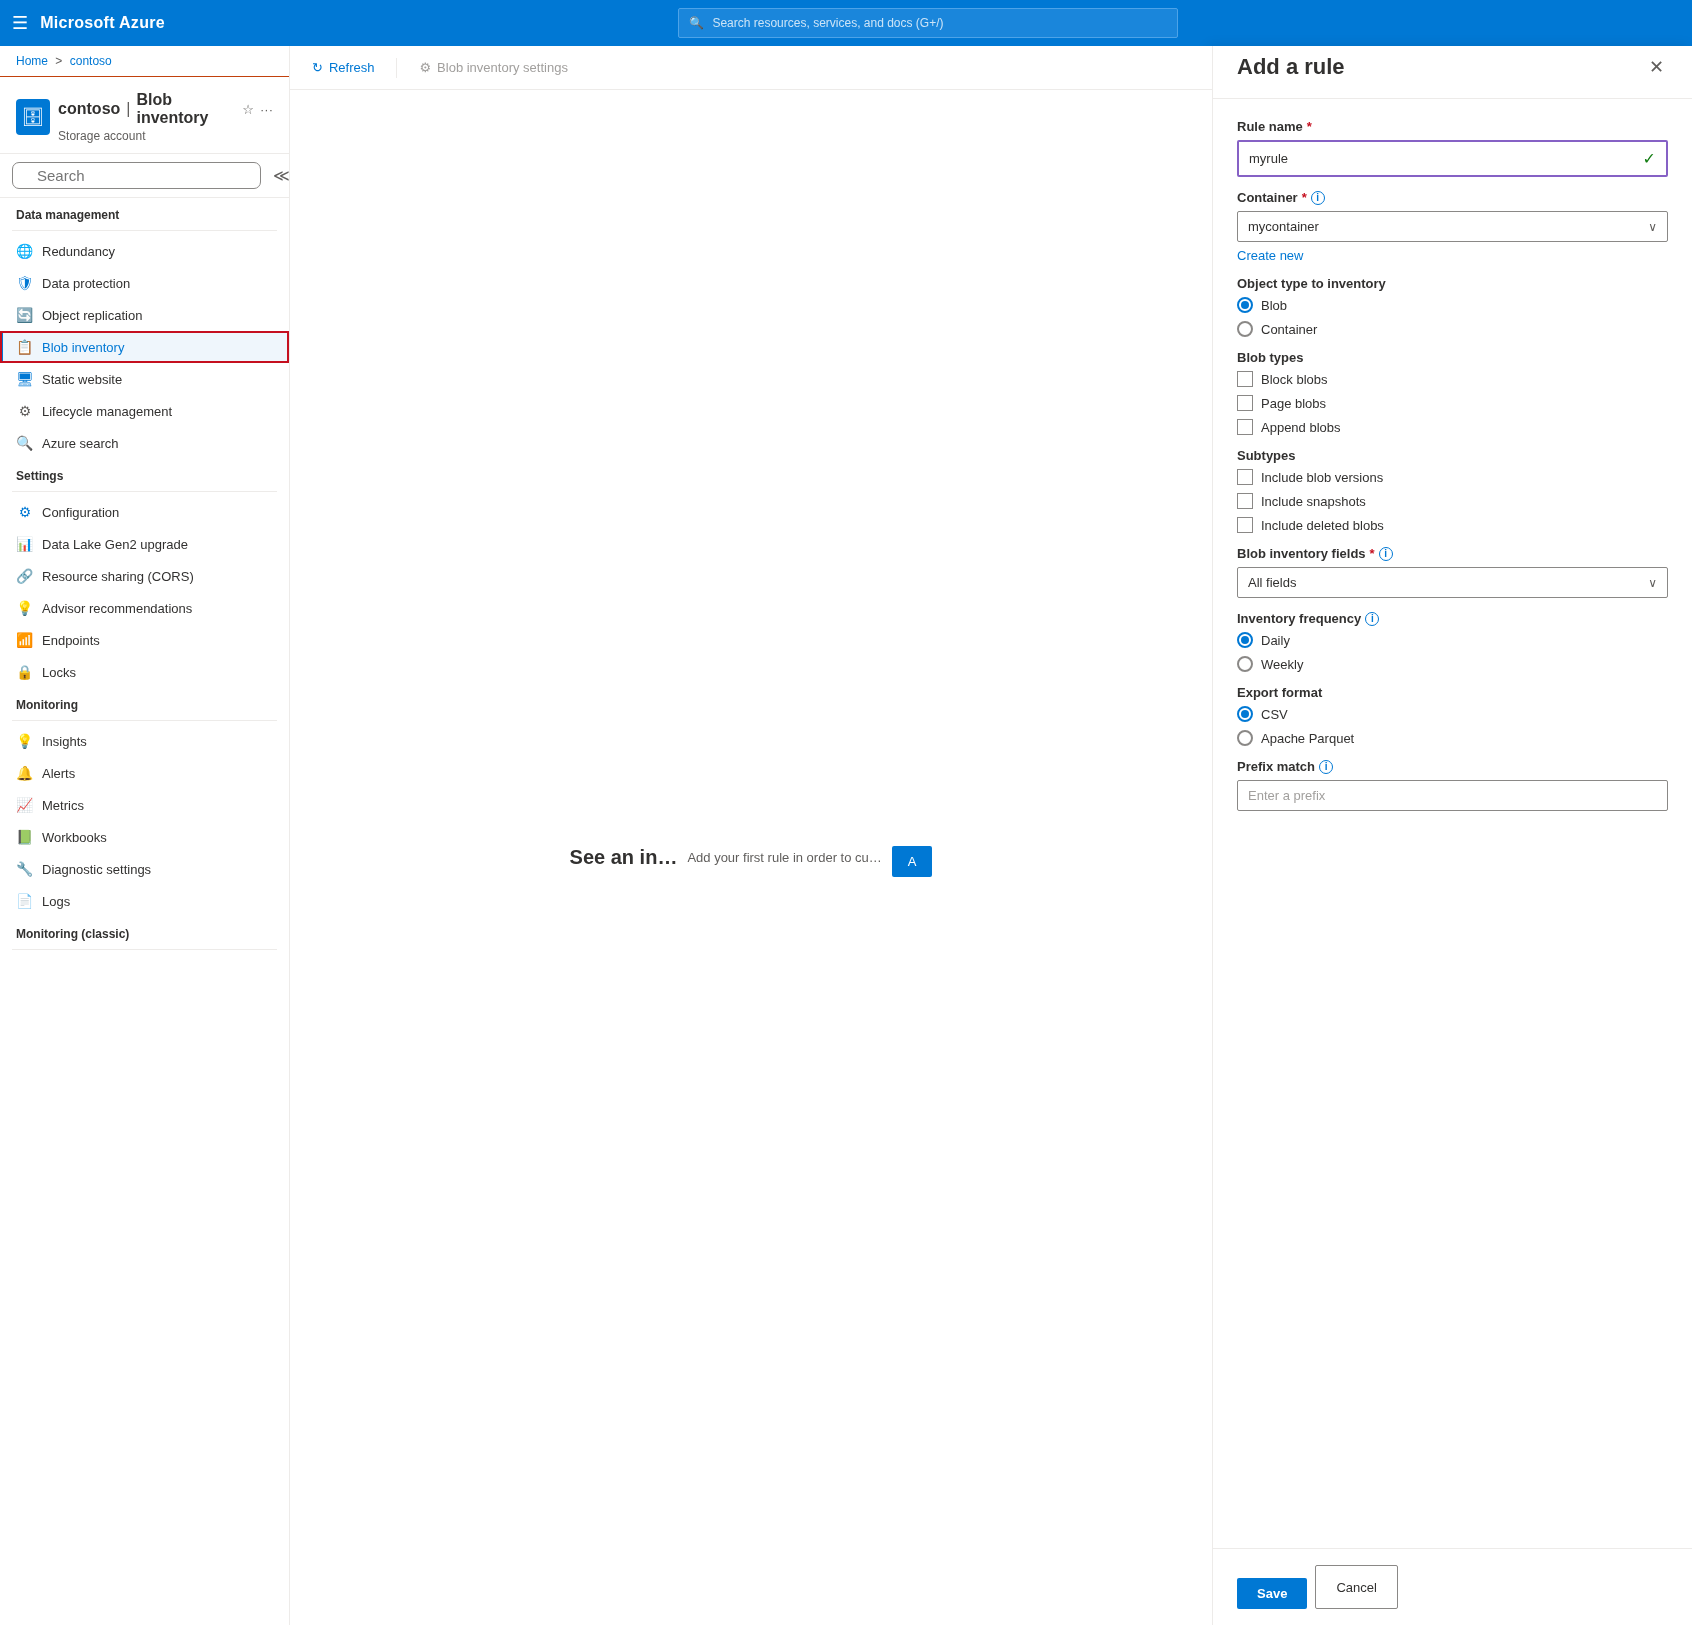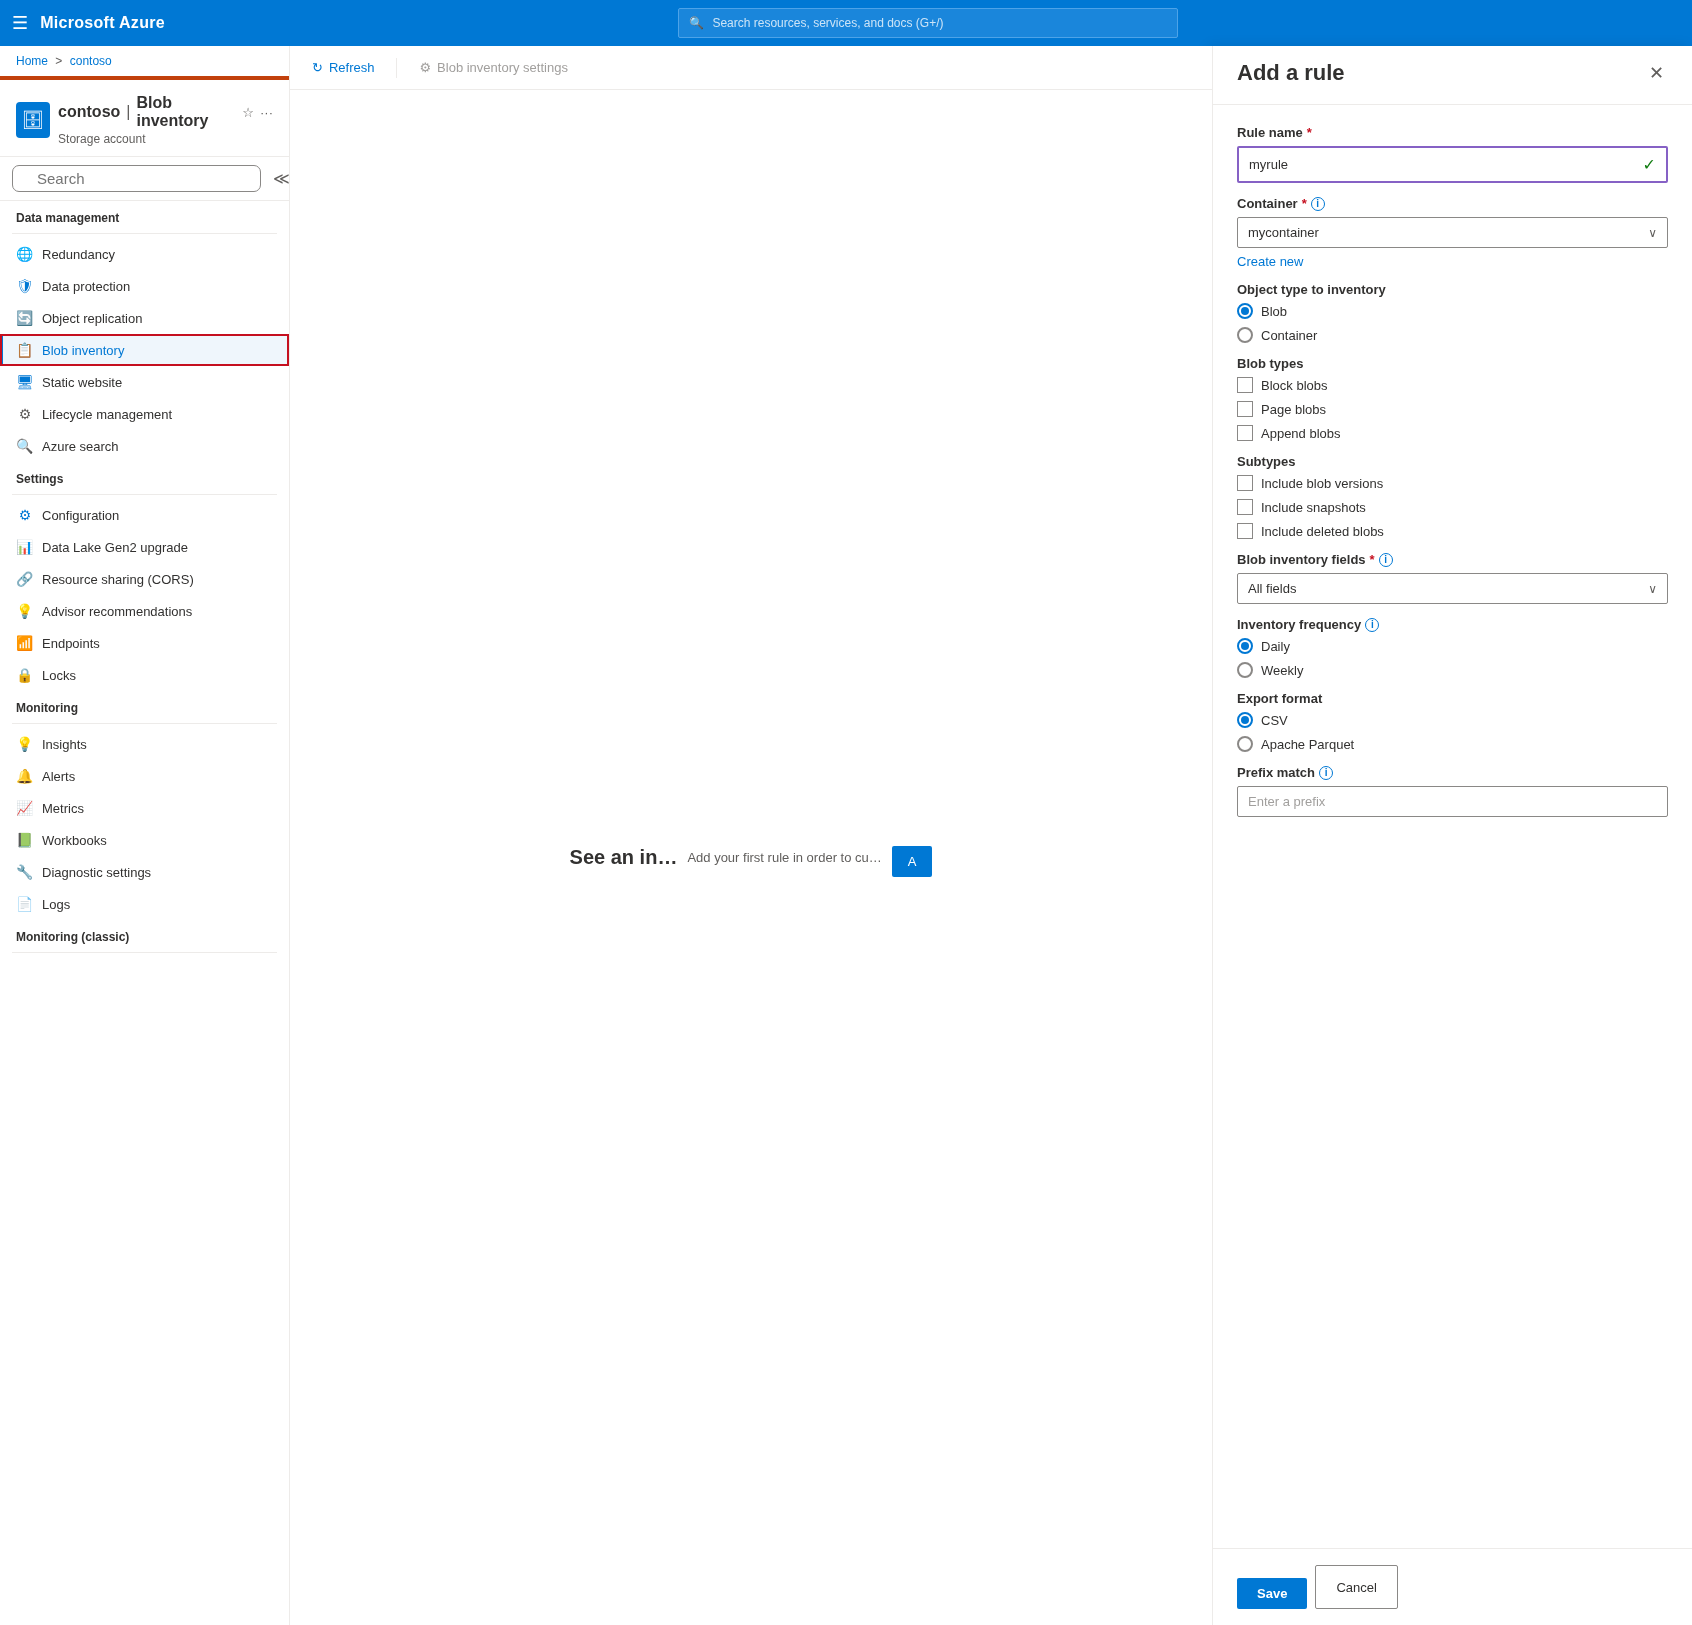--- a/index.html
+++ b/index.html
@@ -47,21 +47,21 @@
       overflow-y: auto;
       display: flex;
       flex-direction: column;
     }
 
     .breadcrumb {
       padding: 8px 16px;
       font-size: 12px;
       color: #0078d4;
       background: white;
-      border-bottom: 4px solid #c2410c;
+      border-bottom: 1px solid #c2410c;
     }
     .breadcrumb .home { color: #0078d4; cursor: pointer; }
     .breadcrumb .sep { color: #605e5c; margin: 0 4px; }
     .breadcrumb .current { color: #0078d4; cursor: pointer; }
 
     .resource-header {
       padding: 14px 16px 10px;
       border-bottom: 1px solid #edebe9;
     }
     .resource-header .title-row {
@@ -199,21 +199,21 @@
       border-left: 1px solid #edebe9;
       display: flex;
       flex-direction: column;
       overflow-y: auto;
       box-shadow: -4px 0 12px rgba(0,0,0,0.1);
     }
     .panel-header {
       display: flex;
       align-items: center;
       justify-content: space-between;
-      padding: 12px 24px 16px;
+      padding: 6px 24px 16px;
       border-bottom: 1px solid #edebe9;
     }
     .panel-title {
       font-size: 22px;
       font-weight: 600;
       color: #323130;
     }
     .panel-close {
       background: none;
       border: none;

